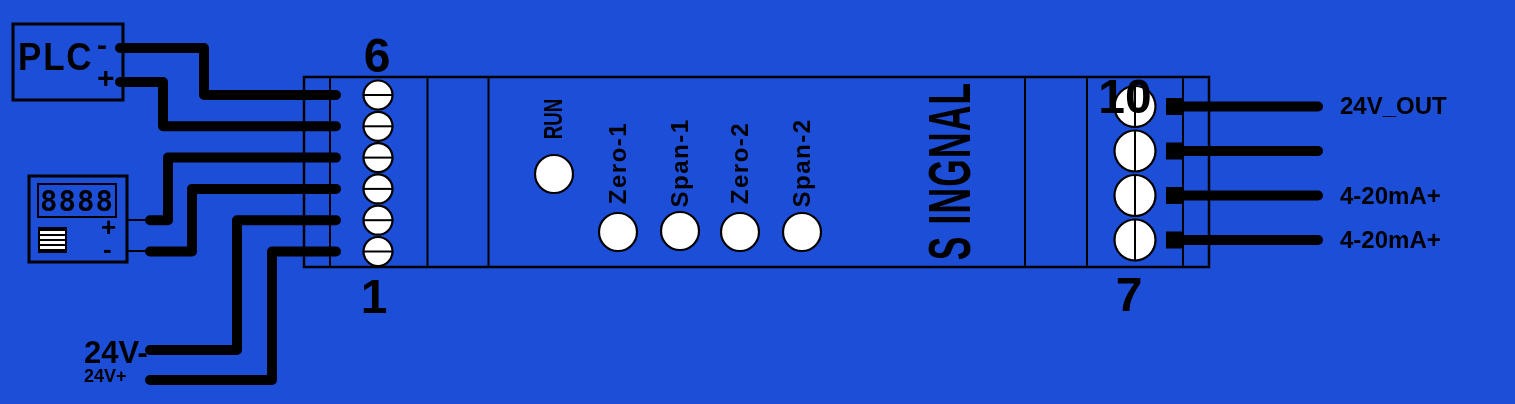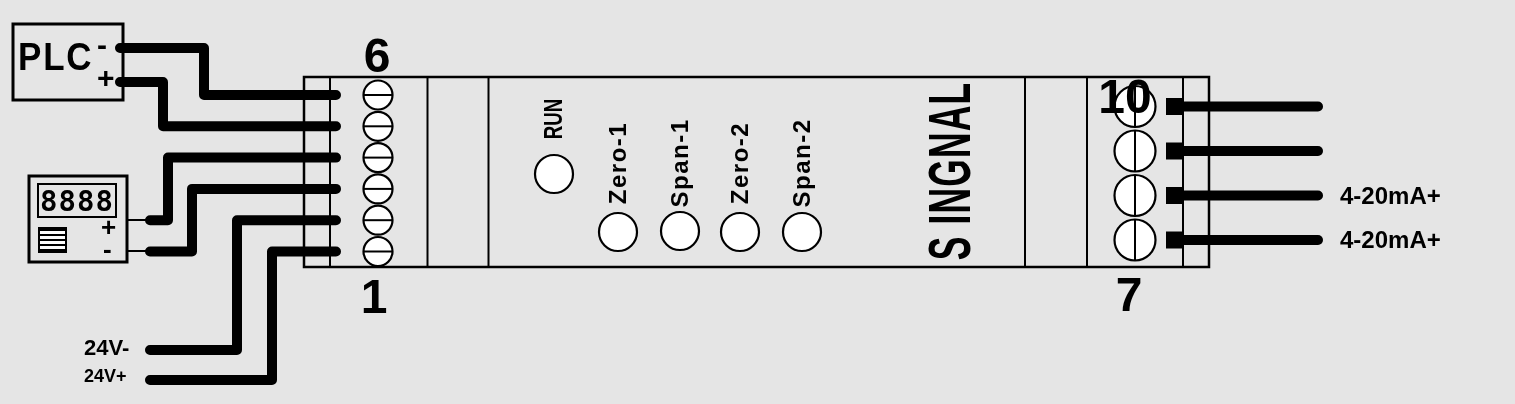--- a/index.html
+++ b/index.html
@@ -1,17 +1,17 @@
 <!DOCTYPE html>
 <html><head>
 <meta charset="utf-8">
 <style>
   html,body{margin:0;padding:0;background:#fff;}
   #canvas{
-    position:relative;width:1515px;height:404px;background:#e5e5e5;
+    position:relative;width:1515px;height:404px;background:#1d4ed8;
     font-family:"Liberation Sans",sans-serif;color:#000;overflow:hidden;
   }
   #wiring{position:absolute;left:0;top:0;}
   .txt{position:absolute;font-weight:bold;white-space:nowrap;line-height:1;}
   .plc-name{left:18px;top:38px;font-size:38px;letter-spacing:2px;transform:scaleX(.92);transform-origin:left top;}
   .plc-minus{left:97px;top:30px;font-size:30px;}
   .plc-plus{left:97px;top:63px;font-size:30px;}
   .seg-box{
     position:absolute;left:37px;top:183px;width:80px;height:35px;border:2px solid #000;
     display:flex;align-items:center;justify-content:center;box-sizing:border-box;
@@ -29,21 +29,21 @@
   .num1{left:344px;top:273px;}
   .num10{left:1095px;top:33px;margin-top:40px;}
   .num7{left:1099px;top:271px;}
   .rot{text-align:center;}
   .run-label{left:503px;top:106px;width:100px;height:26px;font-size:26px;
     transform:rotate(-90deg) scaleX(.72);transform-origin:center;}
   .led-label{width:110px;height:24px;font-size:24px;letter-spacing:1.5px;top:151px;
     transform:rotate(-90deg);transform-origin:center;}
   .singnal{left:791px;top:140px;width:320px;height:62px;font-size:60px;letter-spacing:2px;
     transform:rotate(-90deg) scaleX(.59);transform-origin:center;}
-  .v-minus{left:84px;top:337px;font-size:22px;}
+  .v-minus{left:84px;top:337px;font-size:31px;}
   .v-plus{left:84px;top:367px;font-size:18px;}
   .rlabel{left:1340px;font-size:24px;}
   .r1{top:94px;} .r2{top:139px;} .r3{top:184px;} .r4{top:228px;}
 </style>
 </head>
 <body>
 
 <div id="canvas">
 
   <svg id="wiring" width="1515" height="404" viewBox="0 0 1515 404">
@@ -143,16 +143,17 @@
   <div class="txt rot run-label">RUN</div>
   <div class="txt rot led-label" style="left:563px">Zero-1</div>
   <div class="txt rot led-label" style="left:625px">Span-1</div>
   <div class="txt rot led-label" style="left:685px">Zero-2</div>
   <div class="txt rot led-label" style="left:747px">Span-2</div>
   <div class="txt rot singnal">S INGNAL</div>
 
   <div class="txt v-minus">24V-</div>
   <div class="txt v-plus">24V+</div>
 
+  <div class="txt rlabel r1">24V_OUT</div>
   <div class="txt rlabel r3">4-20mA+</div>
   <div class="txt rlabel r4">4-20mA+</div>
 
 </div>
 
 </body></html>

